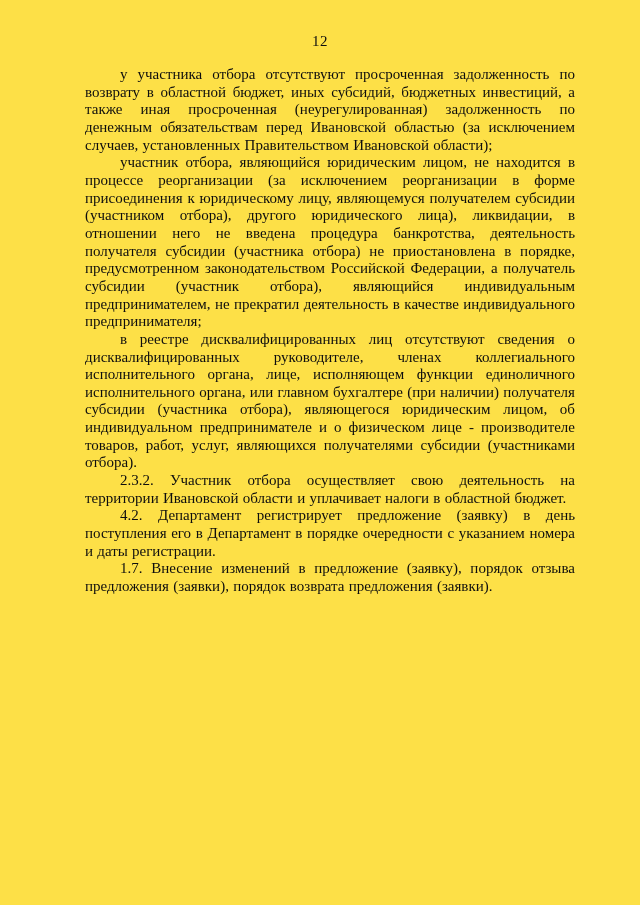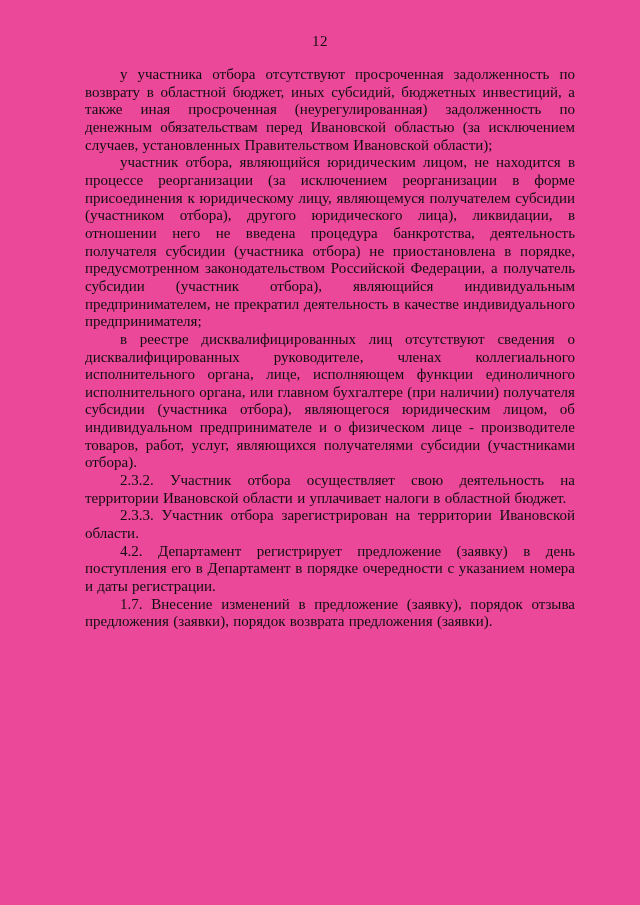--- a/index.html
+++ b/index.html
@@ -11,21 +11,21 @@
     width: 640px;
     height: 905px;
     position: relative;
     font-family: "Liberation Serif", "DejaVu Serif", serif;
     color: #0e0e0e;
     overflow: hidden;
   }
   .page {
     position: absolute;
     inset: 0;
-    background: #ec4899;
+    background: #fde047;
   }
   .page-number {
     position: absolute;
     top: 33px;
     left: 0;
     width: 640px;
     text-align: center;
     font-size: 15px;
     line-height: 17px;
     letter-spacing: 0.5px;
@@ -50,17 +50,16 @@
 <body>
 
 <div class="page">
   <div class="page-number">12</div>
 
   <div class="text-block">
     <p>у участника отбора отсутствуют просроченная задолженность по возврату в областной бюджет, иных субсидий, бюджетных инвестиций, а также иная просроченная (неурегулированная) задолженность по денежным обязательствам перед Ивановской областью (за исключением случаев, установленных Правительством Ивановской области);</p>
     <p>участник отбора, являющийся юридическим лицом, не находится в процессе реорганизации (за исключением реорганизации в форме присоединения к юридическому лицу, являющемуся получателем субсидии (участником отбора), другого юридического лица), ликвидации, в отношении него не введена процедура банкротства, деятельность получателя субсидии (участника отбора) не приостановлена в порядке, предусмотренном законодательством Российской Федерации, а получатель субсидии (участник отбора), являющийся индивидуальным предпринимателем, не прекратил деятельность в качестве индивидуального предпринимателя;</p>
     <p>в реестре дисквалифицированных лиц отсутствуют сведения о дисквалифицированных руководителе, членах коллегиального исполнительного органа, лице, исполняющем функции единоличного исполнительного органа, или главном бухгалтере (при наличии) получателя субсидии (участника отбора), являющегося юридическим лицом, об индивидуальном предпринимателе и о физическом лице - производителе товаров, работ, услуг, являющихся получателями субсидии (участниками отбора).</p>
     <p>2.3.2. Участник отбора осуществляет свою деятельность на территории Ивановской области и уплачивает налоги в областной бюджет.</p>
-    <p>2.3.3. Участник отбора зарегистрирован на территории Ивановской области.</p>
     <p>4.2. Департамент регистрирует предложение (заявку) в день поступления его в Департамент в порядке очередности с указанием номера и даты регистрации.</p>
     <p>1.7. Внесение изменений в предложение (заявку), порядок отзыва предложения (заявки), порядок возврата предложения (заявки).</p>
   </div>
 </div>
 
 </body></html>

